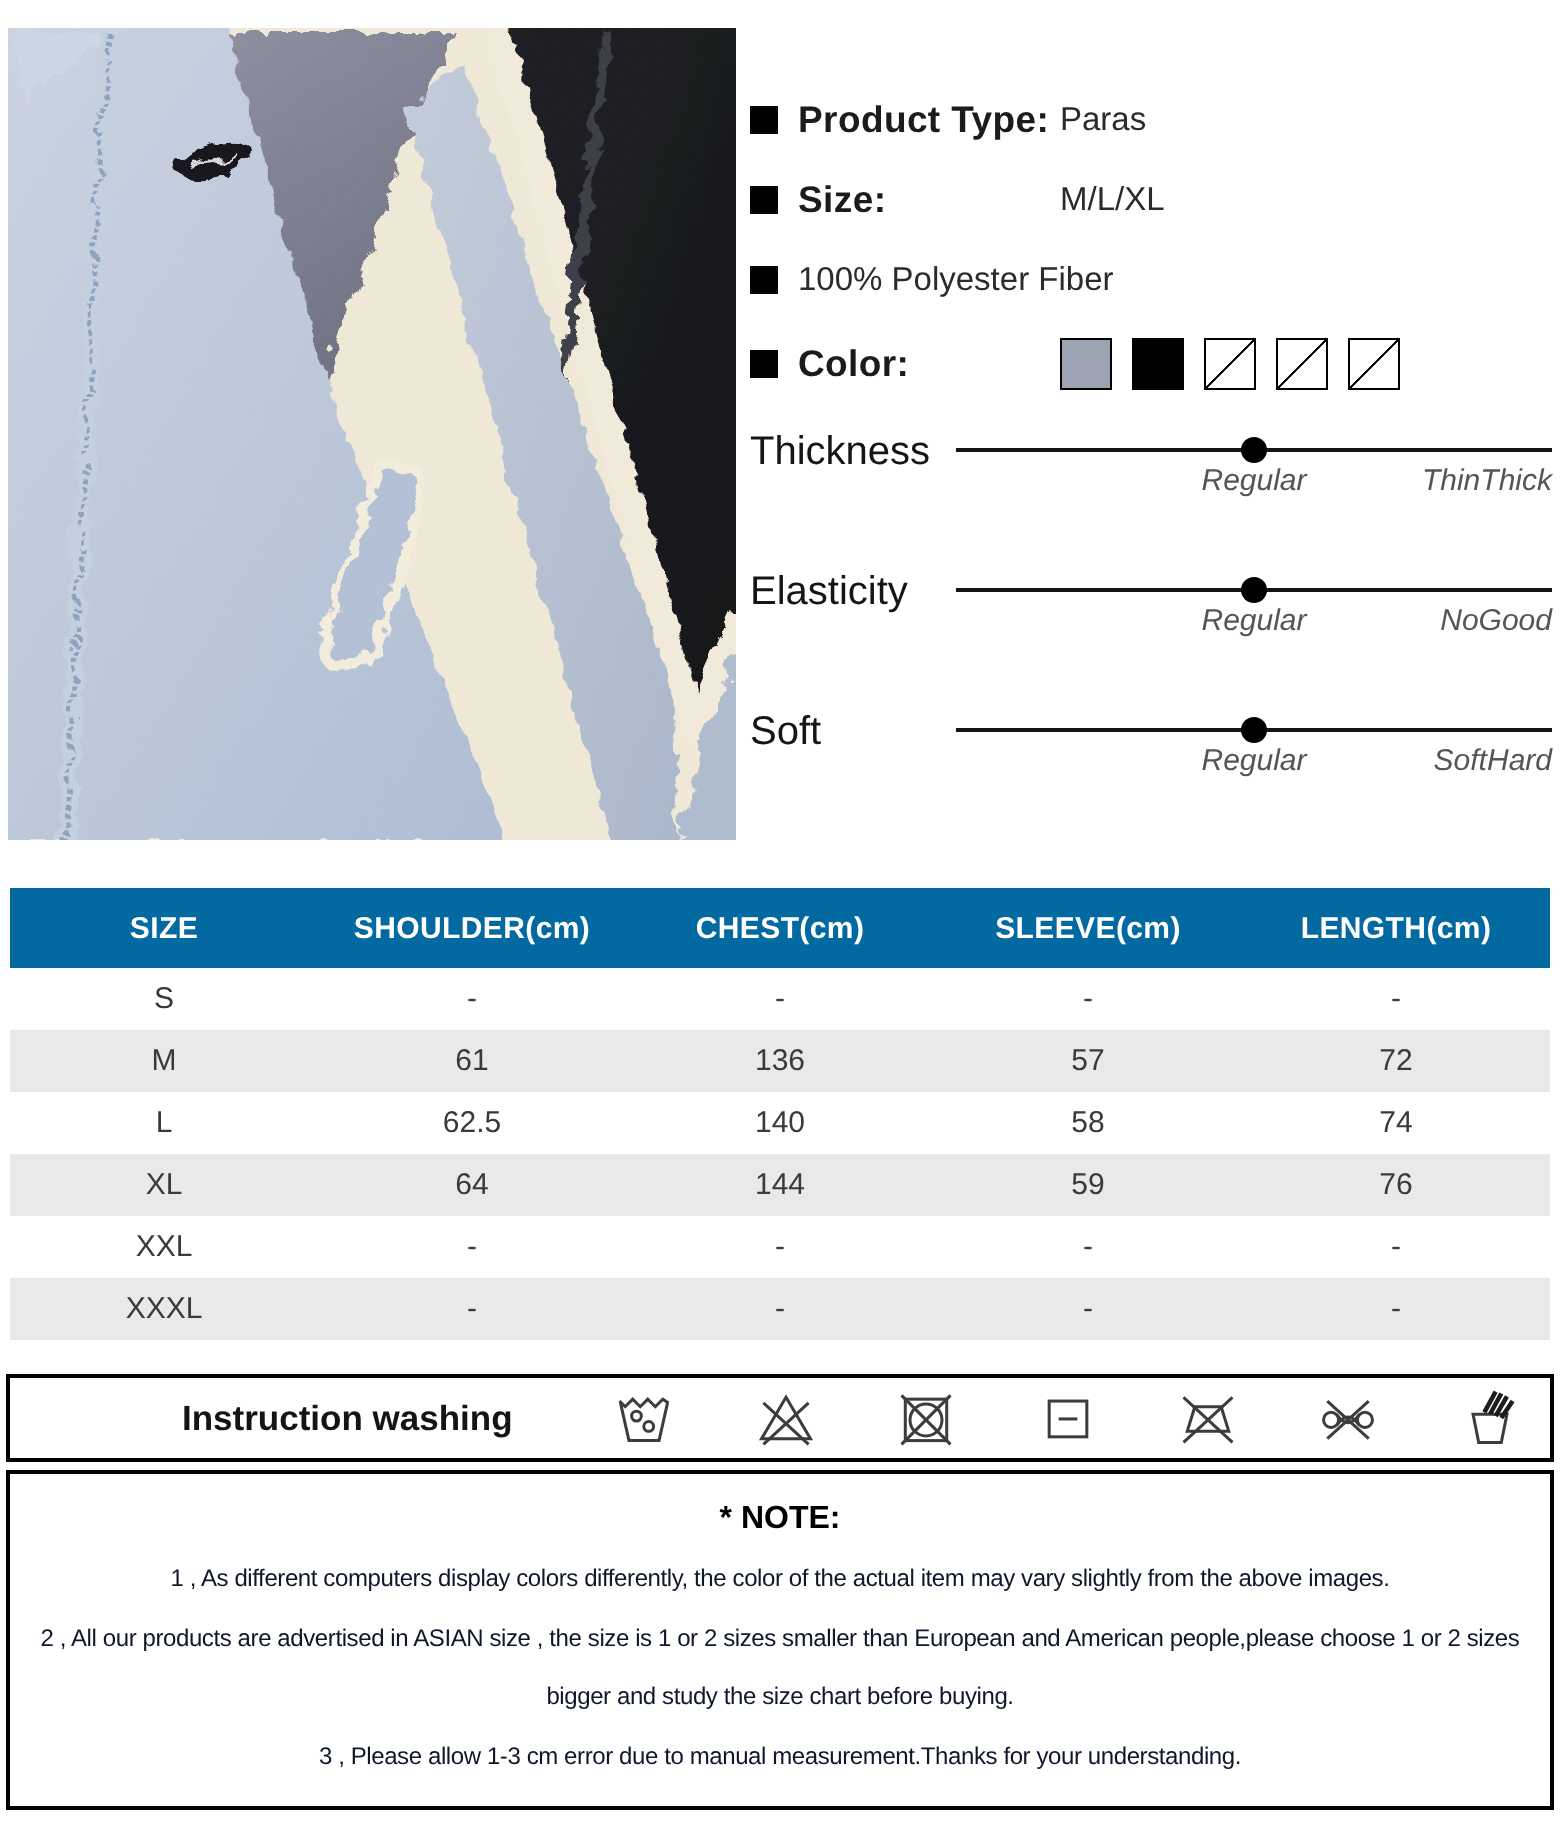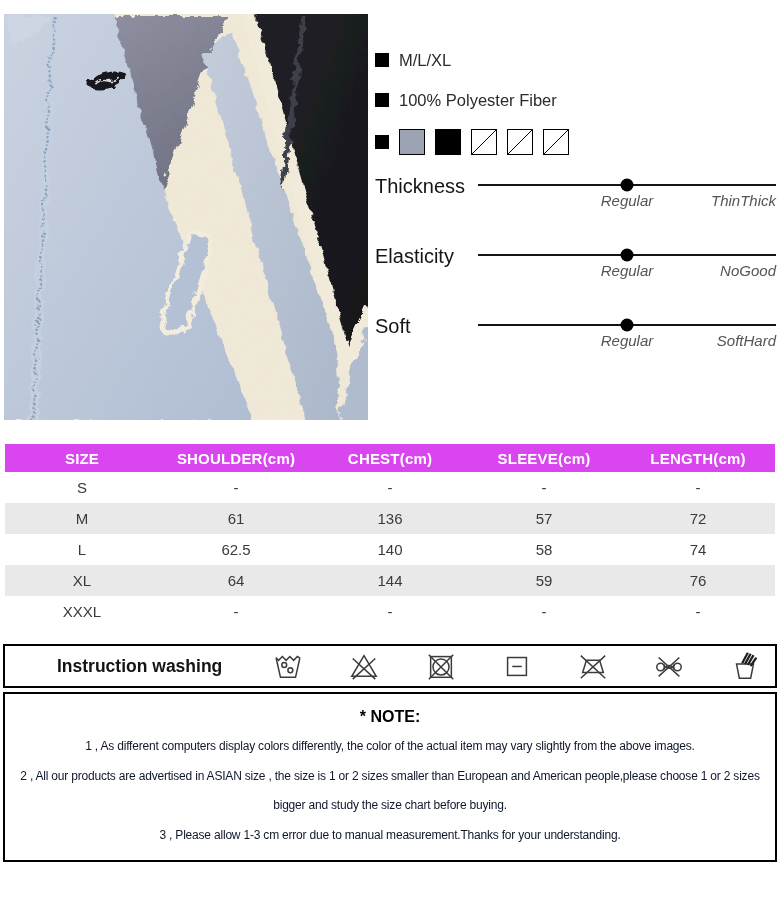--- a/index.html
+++ b/index.html
@@ -31,26 +31,26 @@
   .attr-slider { flex:1; position:relative; padding-top:12px; }
   .attr-line { height:2px; background:#141414; position:relative; }
   .attr-dot { width:13px; height:13px; background:#000; border-radius:50%;
     position:absolute; top:50%; transform:translate(-50%,-50%); }
   .attr-scale { position:relative; margin-top:6px; font-size:15px; font-style:italic; color:#555;
     display:flex; justify-content:flex-end; }
   .attr-scale .mid { position:absolute; left:50%; transform:translateX(-50%); }
   
   .size-table { margin:12px 5px 0; }
   table { width:100%; border-collapse:collapse; table-layout:fixed; }
-  thead th { background:#d946ef; color:#fff; height:28px; font-size:15px; font-weight:700; letter-spacing:.2px; }
+  thead th { background:#0369a1; color:#fff; height:40px; font-size:15px; font-weight:700; letter-spacing:.2px; }
   tbody td { height:31px; text-align:center; font-size:15px; color:#3a3a3a; }
   tbody tr:nth-child(even) { background:#e9e9e9; }
   
   .wash-box { margin:17px 3px 0; border:2px solid #000; height:44px;
-    display:flex; align-items:center; }
+    display:flex; align-items:center;padding-left:34px; }
   .wash-label { margin-left:52px; font-size:17.5px; font-weight:600; color:#141414; white-space:nowrap; }
   .wash-icons { flex:1; display:flex; justify-content:space-between; align-items:center;
     margin:0 14px 0 50px; }
   .wash-icons svg { display:block; }
   
   .note-box { margin:4px 3px 0; border:2px solid #000; padding:8px 14px 10px; }
   .note-title { font-size:16px; font-weight:700; line-height:30px; color:#000;text-align:center; }
   .note-item { font-size:12px; line-height:29.5px; color:#0f172a; letter-spacing:-0.2px;text-align:center; }
 </style>
 </head>
@@ -105,28 +105,35 @@
           <path d="M88,64 q6,-3.5 13,0 q6,3.5 12,0" stroke="#d9d9d9" stroke-width="1.5" fill="none"></path>
         </g>
       </g>
       <rect x="0" y="0" width="364" height="406" filter="url(#grain)" opacity="0.16" style="mix-blend-mode:soft-light"></rect>
     </svg>
   </div>
 
   <div class="info">
     <div class="info-row">
       <span class="bullet"></span>
+      <span class="info-label">Product Type:</span>
+      <span class="info-value">Paras</span>
+    </div>
+    <div class="info-row">
+      <span class="bullet"></span>
+      <span class="info-label">Size:</span>
       <span class="info-value">M/L/XL</span>
     </div>
     <div class="info-row">
       <span class="bullet"></span>
       <span class="info-value">100% Polyester Fiber</span>
     </div>
     <div class="info-row" style="height:28px">
       <span class="bullet"></span>
+      <span class="info-label">Color:</span>
       <span class="swatches">
         <span class="swatch solid" style="background: rgb(156, 163, 178);"></span>
         <span class="swatch solid" style="background: rgb(0, 0, 0);"></span>
         <span class="swatch diagonal"></span>
         <span class="swatch diagonal"></span>
         <span class="swatch diagonal"></span>
       </span>
     </div>
 
     <div class="attrs">
@@ -207,20 +214,27 @@
         <td>74</td>
       </tr>
       <tr>
         <td>XL</td>
         <td>64</td>
         <td>144</td>
         <td>59</td>
         <td>76</td>
       </tr>
       <tr>
+        <td>XXL</td>
+        <td>-</td>
+        <td>-</td>
+        <td>-</td>
+        <td>-</td>
+      </tr>
+      <tr>
         <td>XXXL</td>
         <td>-</td>
         <td>-</td>
         <td>-</td>
         <td>-</td>
       </tr>
     </tbody>
   </table>
 </div>
 

